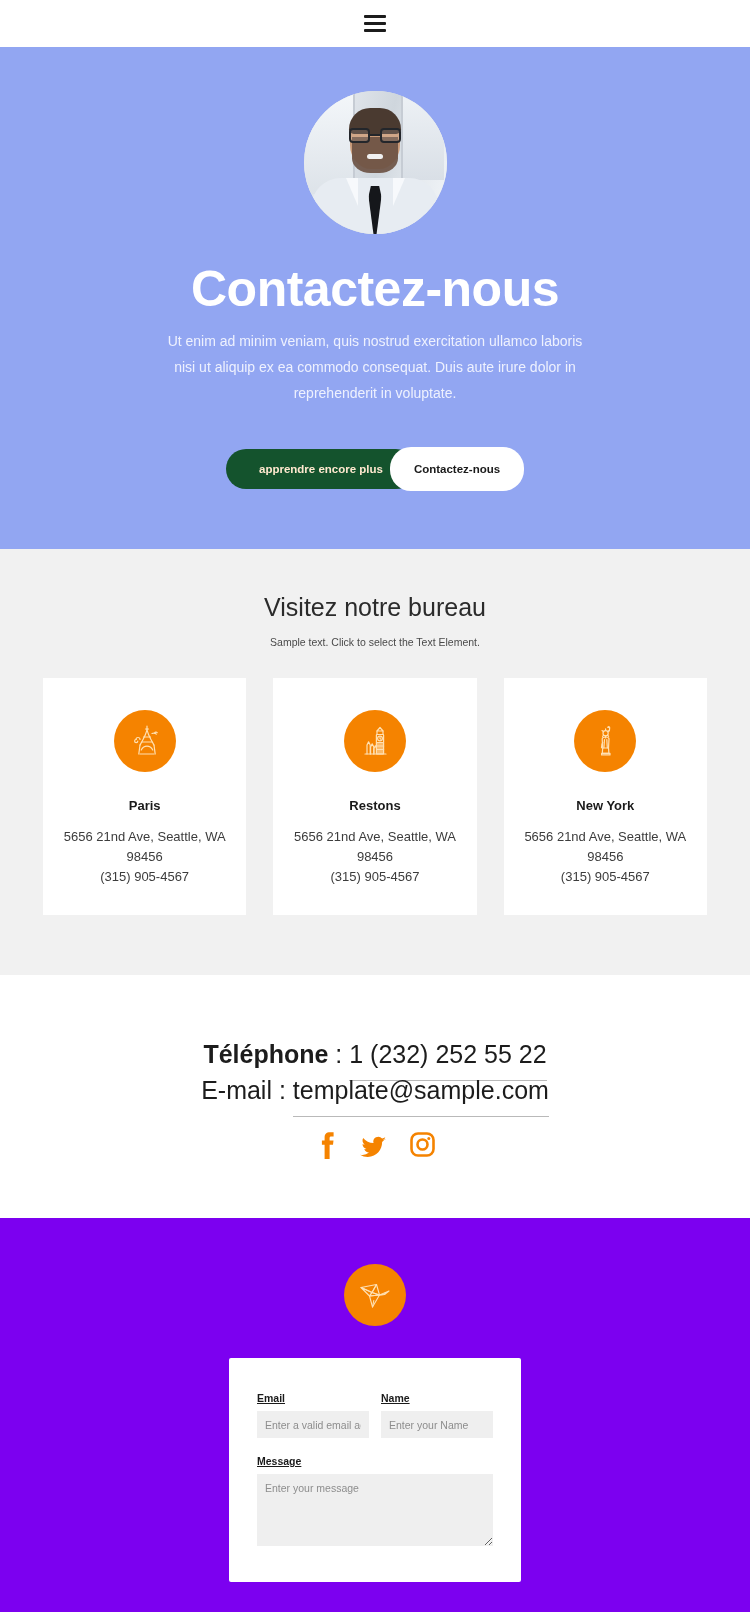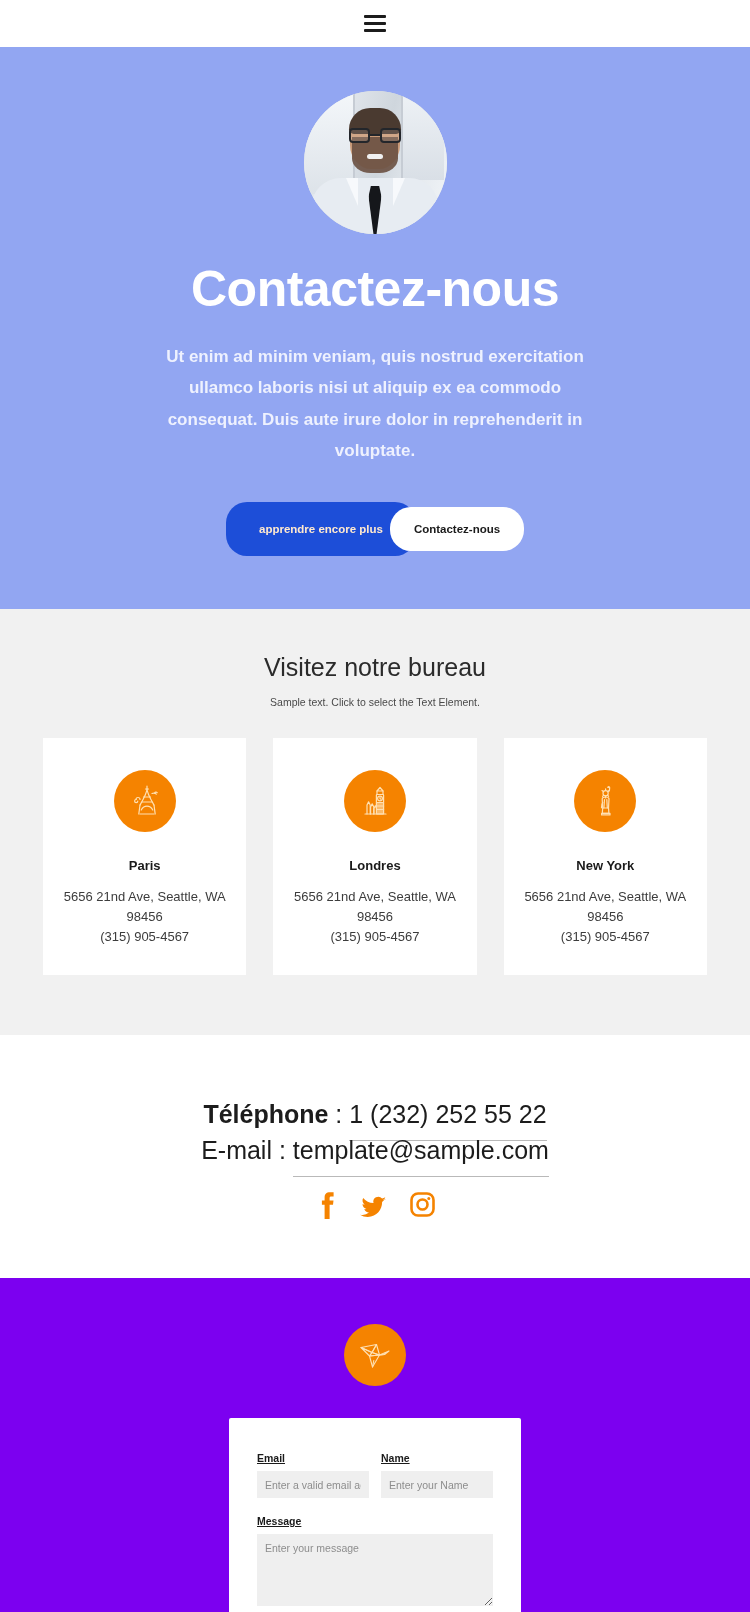--- a/index.html
+++ b/index.html
@@ -121,44 +121,43 @@
   .hero-title{
     color:#ffffff;
     font-size:50px;
     font-weight:bold;
     letter-spacing:-0.5px;
     margin-top:28px;
     line-height:1.1;
   }
   .hero-sub{
     color:#eef1fe;
-    font-size:17px;
+    font-size:14px;
     line-height:1.85;
     max-width:430px;
-    margin:24px auto 0;
-    font-weight:bold;
+    margin:12px auto 0;
   }
   .hero-buttons{
     position:relative;
     height:40px;
     margin-top:42px;
     display:flex;
     justify-content:center;
     align-items:center;
   }
   .btn-learn{
     position:relative;
     left:13px;
-    background:#1d4ed8;
+    background:#14532d;
     color:#ffe9cf;
     font-size:11.5px;
     font-weight:bold;
     border:none;
     border-radius:21px;
-    height:54px;
+    height:40px;
     width:190px;
     cursor:pointer;
     overflow:hidden;
     white-space:nowrap;
     text-align:center;
     padding:0 12px;
   }
   .btn-contact{
     position:relative;
     left:-13px;
@@ -387,21 +386,21 @@
           <path d="M22 14.3v1.2l.9.7"></path>
           <path d="M18.4 19.5h7.2v11.5h-7.2z"></path>
           <path d="M20 19.5v11.5M22 19.5v11.5M24 19.5v11.5"></path>
           <path d="M18.6 23h7M18.6 26.5h7"></path>
           <path d="M9 31V22l1.6-3.2L12.2 22v9"></path>
           <path d="M12.6 31V24l1.6-3.2L15.8 24v7"></path>
           <path d="M15.9 31v-5.5l1.4-2.8 1.1 2.2"></path>
           <path d="M7 31h21"></path>
         </svg>
       </div>
-      <div class="card-name">Londres</div>
+      <div class="card-name">Restons</div>
       <div class="card-addr">
         <span>5656 21nd Ave, Seattle, WA 98456</span><br>
         <span>(315) 905-4567</span>
       </div>
     </div>
 
     <div class="card">
       <div class="circle-icon">
         <svg width="32" height="36" viewBox="0 0 32 36" fill="none" stroke="#ffe0b2" stroke-width="1.2" stroke-linecap="round" stroke-linejoin="round">
           <path d="M19.5 3.5c.7 0 1.2.6 1.2 1.3l-.3 2.6"></path>

